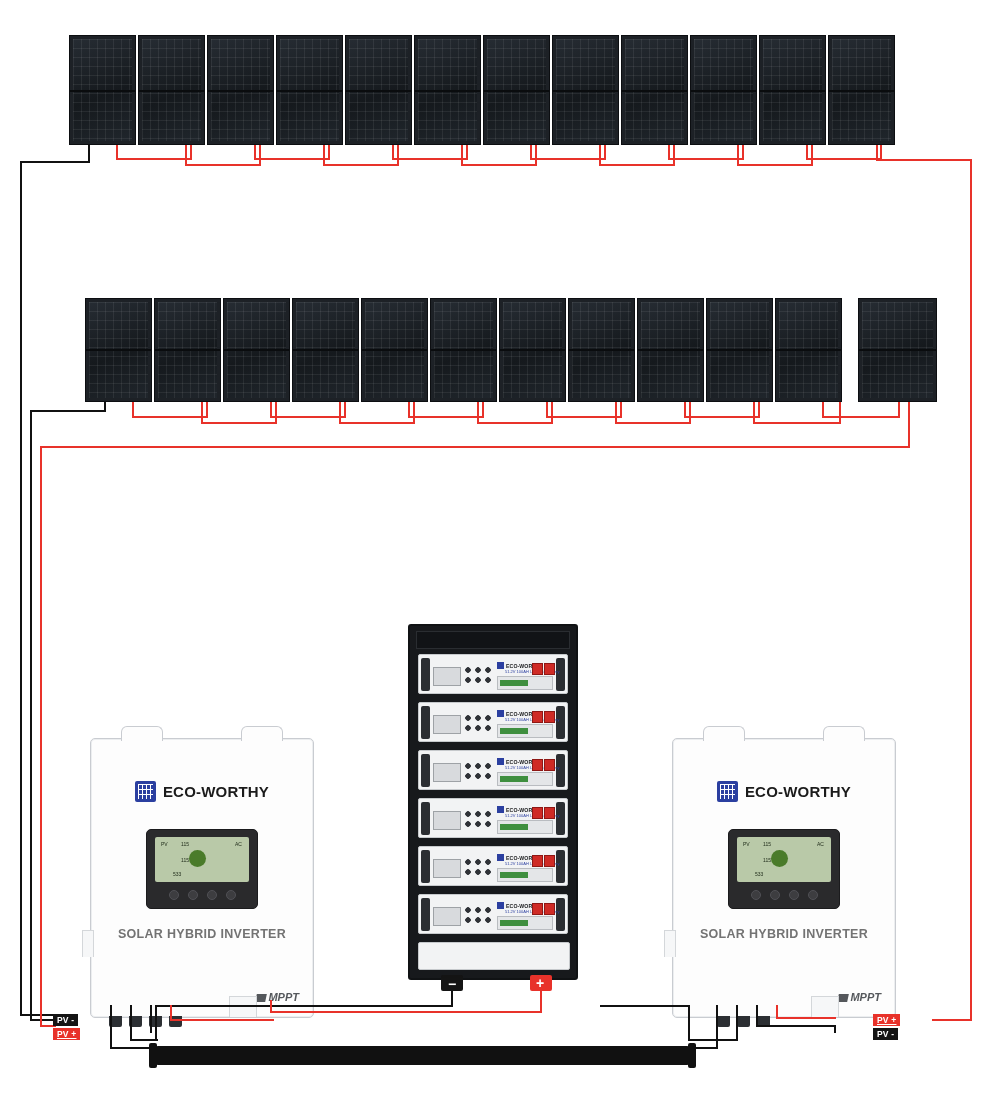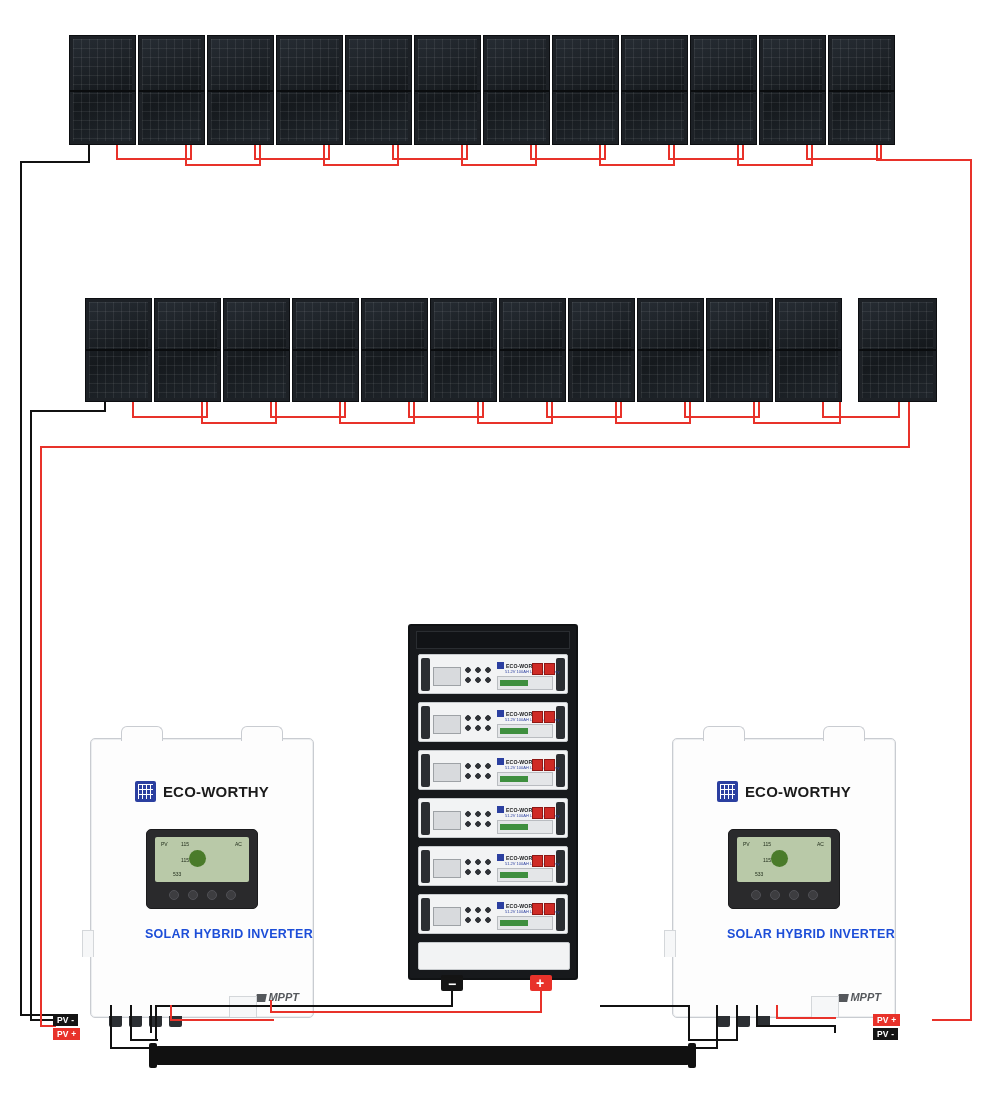--- a/index.html
+++ b/index.html
@@ -145,25 +145,25 @@
   .inv-btn {
     width: 8px; height: 8px;
     border-radius: 50%;
     background: #3d3d40;
     border: 1px solid #505055;
   }
   .inv-title {
     position: absolute;
     top: 188px;
     left: 0; right: 0;
-    text-align: right;
+    text-align: center;
     font-size: 12.5px;
     font-weight: bold;
     letter-spacing: .3px;
-    color: #1d4ed8;
+    color: #737373;
   }
   .inv-mppt {
     position: absolute;
     right: 14px;
     bottom: 14px;
     font-size: 11px;
     font-style: italic;
     font-weight: bold;
     color: #55585c;
   }
@@ -324,21 +324,21 @@
     height: 12px;
     padding: 0 4px;
     font-size: 8.5px;
     font-weight: bold;
     color: #ffffff;
     line-height: 12px;
     letter-spacing: .2px;
     box-sizing: border-box;
   }
   .pv-label.blk { background: #141414; }
-  .pv-label.red { background: #e8322a; }
+  .pv-label.red { background: #e8322a; text-decoration: underline; }
 
   .parallel-bar {
     position: absolute;
     left: 155px;
     top: 1046px;
     width: 535px;
     height: 19px;
     background: #111111;
     border-radius: 3px;
   }

